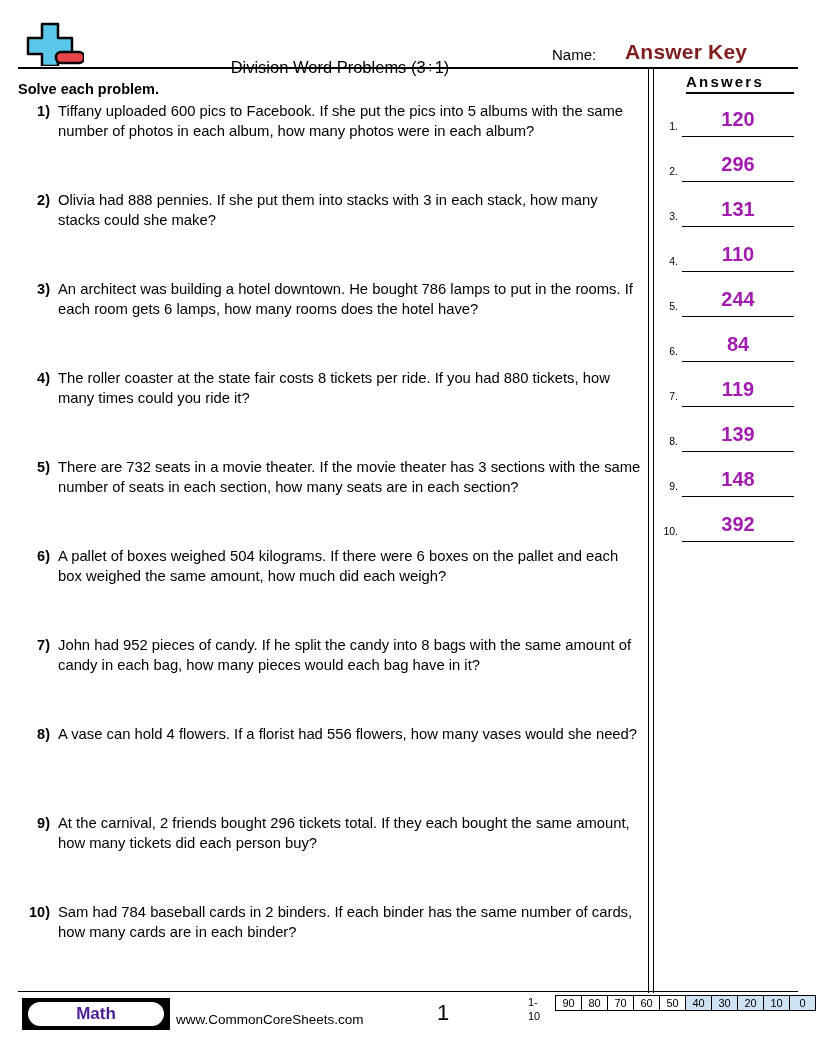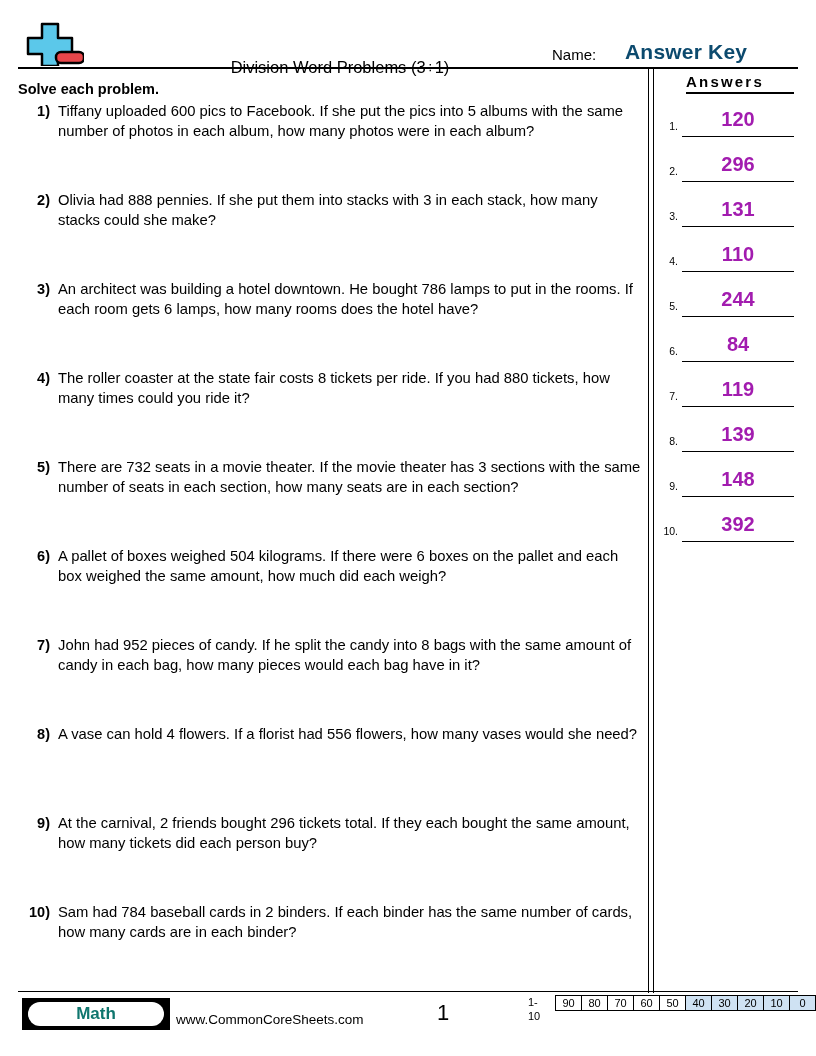--- a/index.html
+++ b/index.html
@@ -42,21 +42,21 @@
     left: 552px; top: 45px;
     font-size: 15px;
     line-height: 19px;
   }
   #answer-key-text {
     position: absolute;
     left: 625px; top: 39px;
     font-size: 21px;
     font-weight: bold;
     line-height: 25px;
-    color: #0c4a6e;
+    color: #7f1d1d;
     letter-spacing: 0.2px;
   }
   #header-rule {
     position: absolute;
     left: 18px; top: 67px;
     width: 780px; height: 0;
     border-top: 2px solid #000;
   }
   #instructions {
     position: absolute;
@@ -174,21 +174,21 @@
   }
   #math-badge-pill {
     width: 136px; height: 24px;
     background: #ffffff;
     border-radius: 12px;
     display: flex;
     align-items: center;
     justify-content: center;
     font-size: 17px;
     font-weight: bold;
-    color: #0f766e;
+    color: #4c1d95;
   }
   #site-url {
     position: absolute;
     left: 176px; top: 1011px;
     font-size: 13.5px;
     line-height: 18px;
   }
   #page-number {
     position: absolute;
     left: 398px; top: 1000px;

